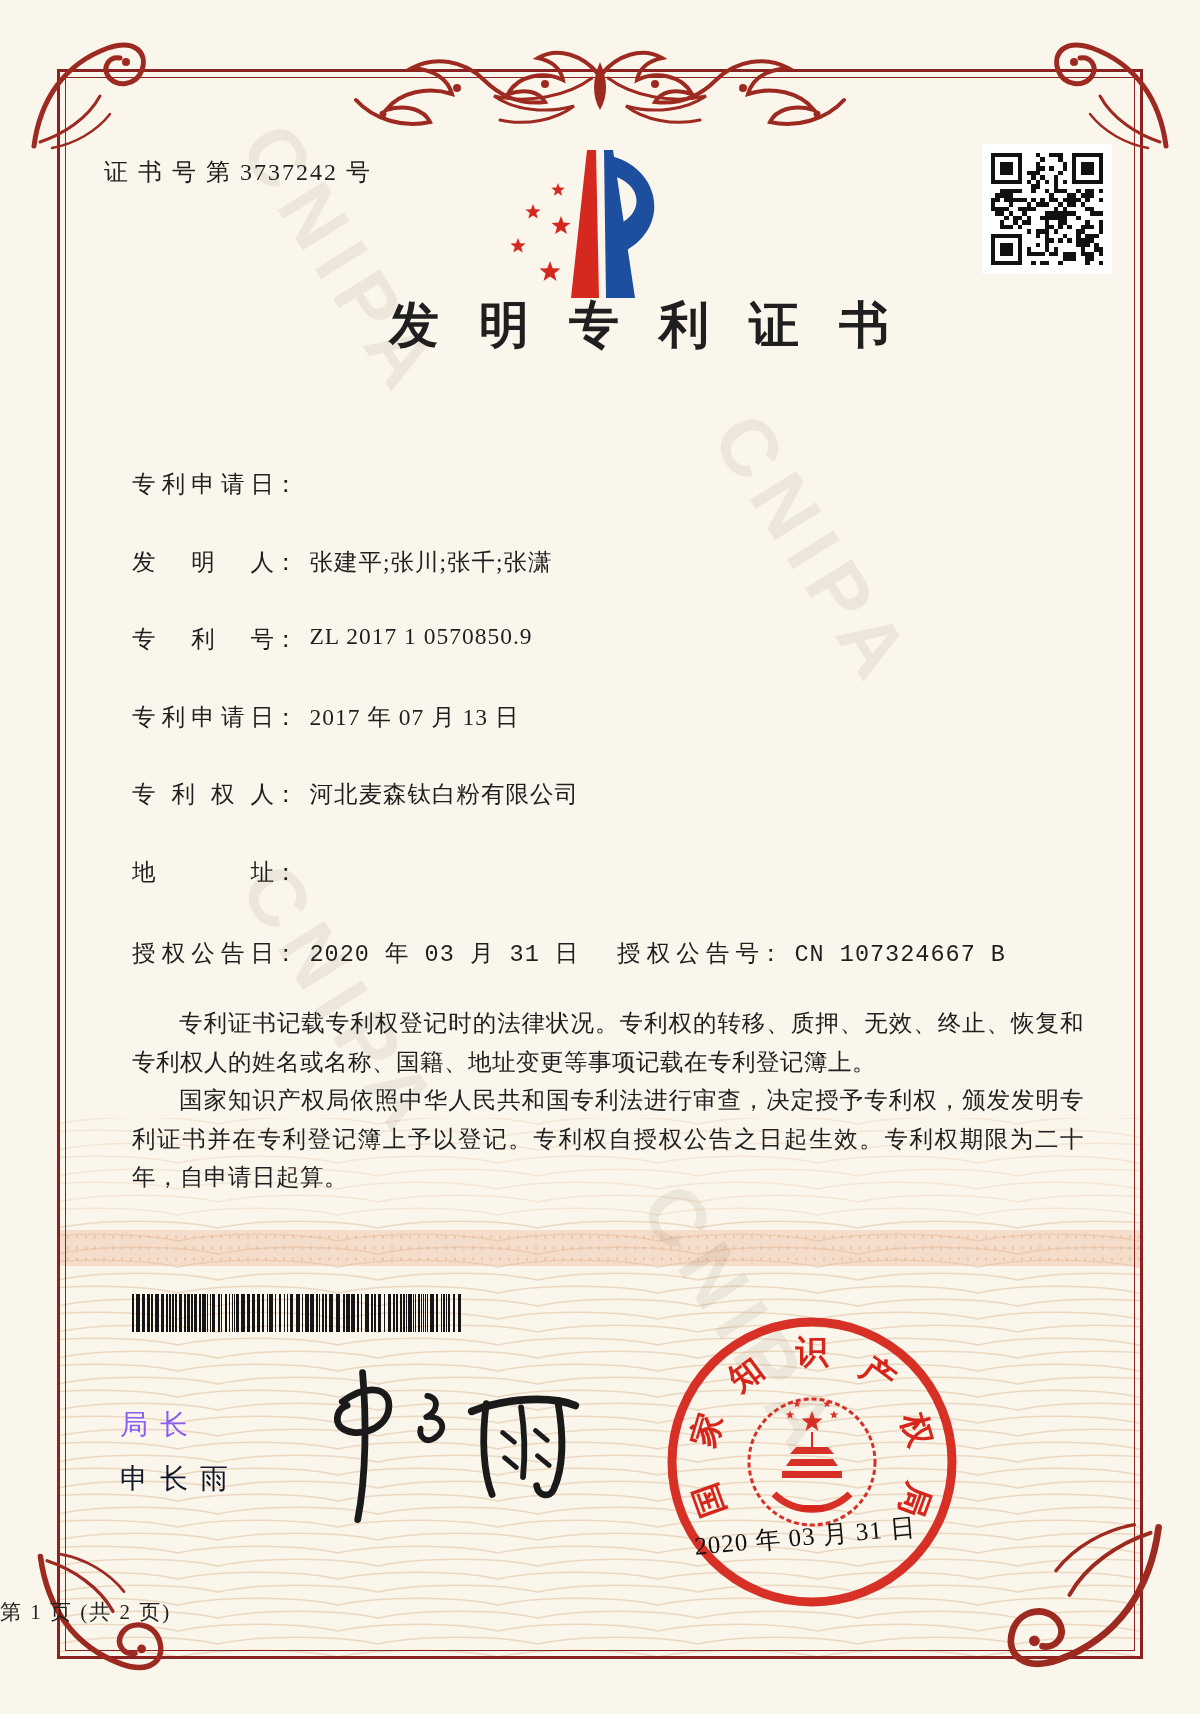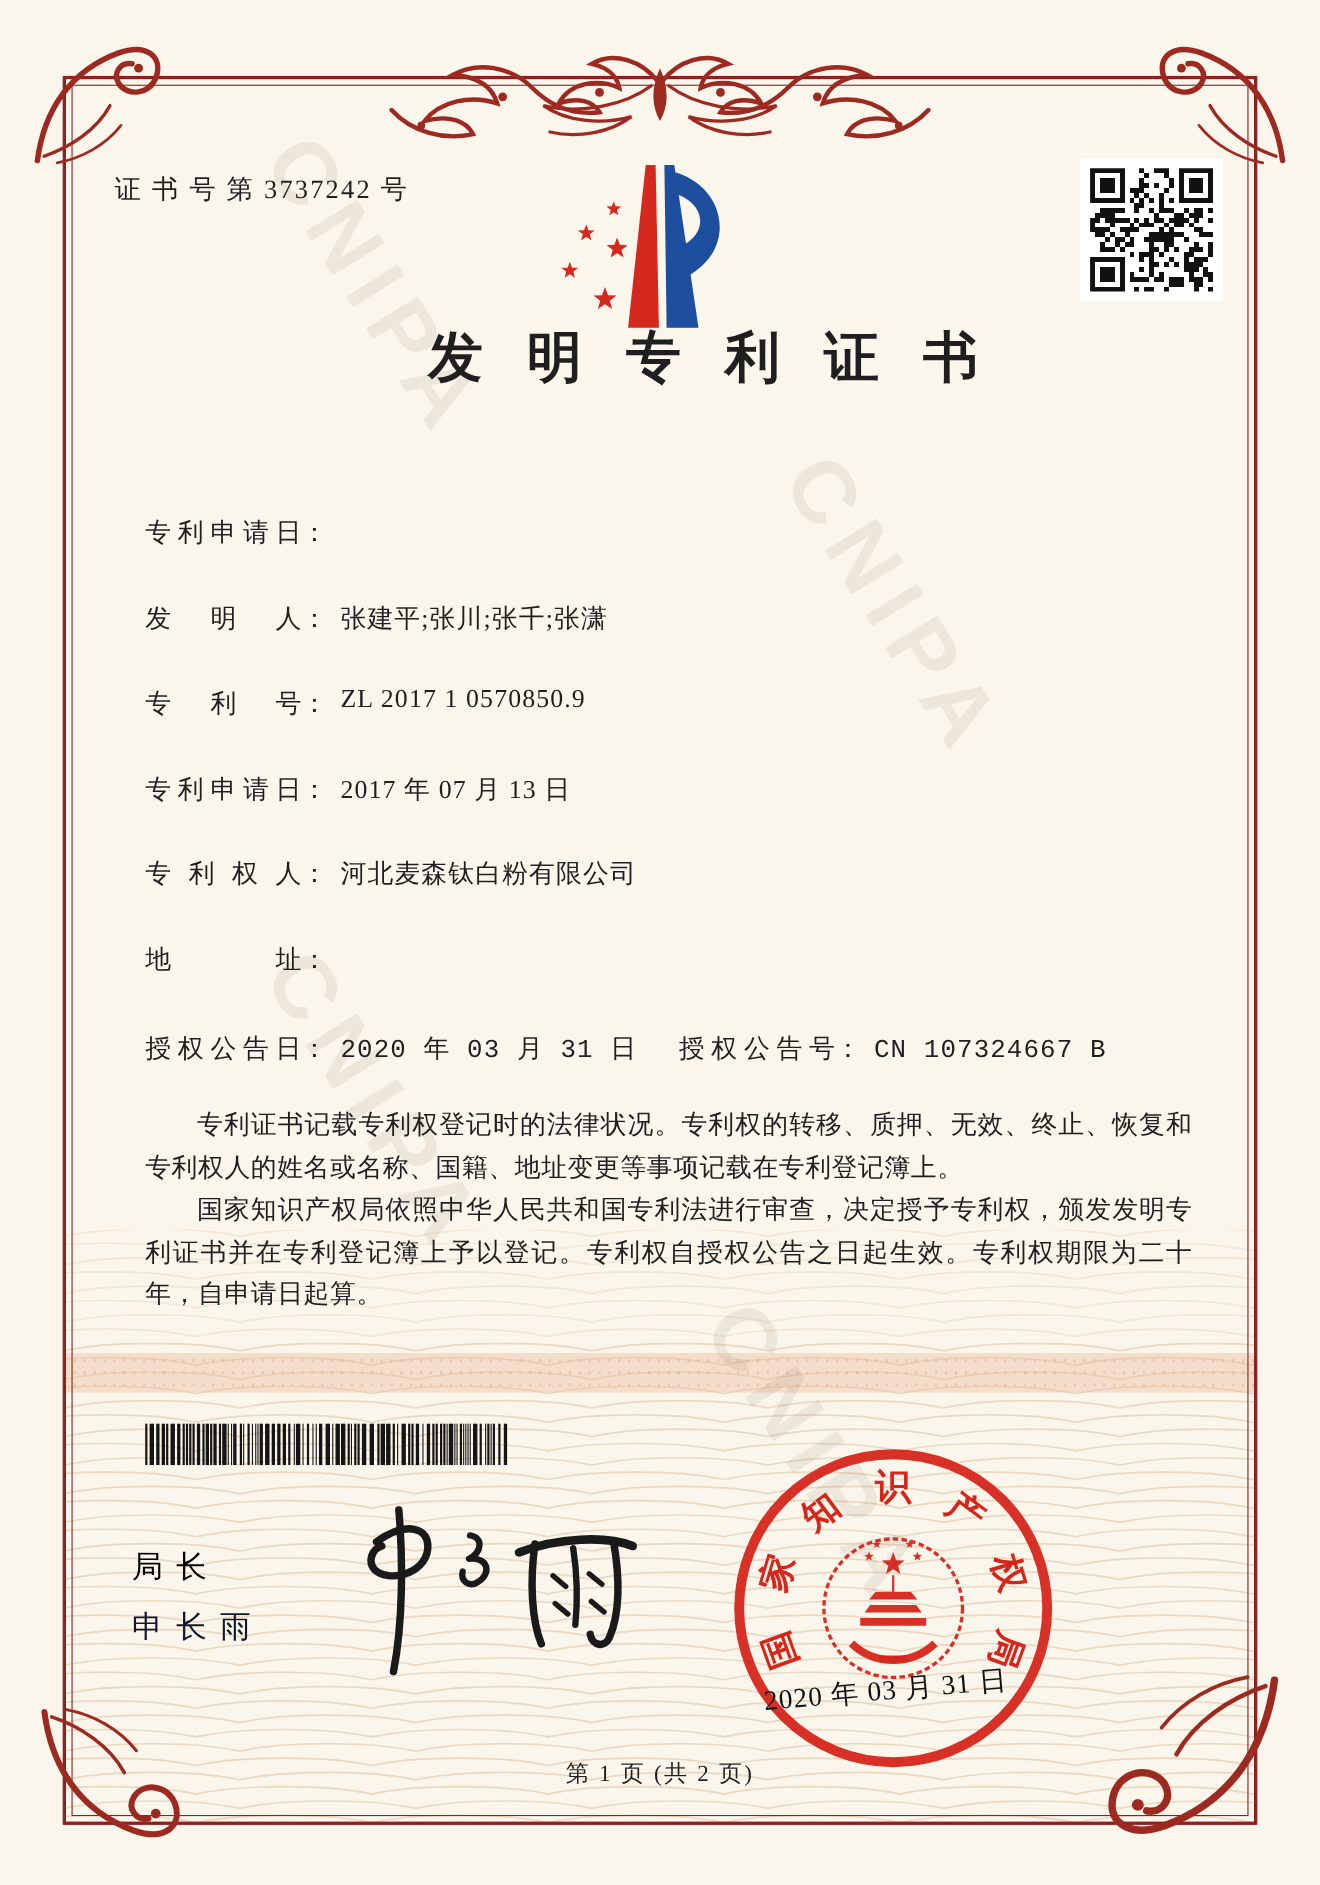--- a/index.html
+++ b/index.html
@@ -25,32 +25,32 @@
   .flabel{display:inline-block;width:142px;text-align:justify;text-align-last:justify;}
   .fcolon{display:inline-block;}
   .fvalue{margin-left:12px;letter-spacing:1px;}
   .grant-row{position:absolute;left:132px;top:937px;width:960px;font-size:23.5px;white-space:nowrap;font-family:Liberation Mono, monospace;}
   .grant-g2{position:absolute;left:438px;top:0;margin-left:47px;}
   .body-text{position:absolute;left:132px;top:1004px;width:952px;font-size:23.5px;
       line-height:38.5px;text-align:justify;letter-spacing:0.5px;}
   .body-text p{margin:0;text-indent:2em;}
   .barcode{position:absolute;left:130px;top:1294px;width:336px;height:38px;}
   .director-label{position:absolute;left:120px;top:1406px;font-size:28px;
-      font-family:"Liberation Sans","DejaVu Sans",sans-serif;letter-spacing:12px;color:#000000;}
+      font-family:"Liberation Sans","DejaVu Sans",sans-serif;letter-spacing:12px;color:#8b5cf6;}
   .director-name{position:absolute;left:120px;top:1460px;font-size:28px;
       font-family:"Liberation Sans","DejaVu Sans",sans-serif;letter-spacing:12px;color:#0f172a;}
   .sig-svg{position:absolute;left:292px;top:1364px;}
   .seal-wrap{position:absolute;left:662px;top:1312px;width:300px;height:300px;}
   .seal-wrap svg{position:absolute;left:0;top:0;}
   .seal-ring-text{position:absolute;left:0;top:0;width:300px;height:300px;}
   .seal-ch{position:absolute;width:40px;height:40px;display:flex;align-items:center;justify-content:center;
       font-size:33px;font-weight:bold;color:#d6261c;font-family:"Liberation Serif",serif;}
   .seal-date{position:absolute;left:694px;top:1520px;font-size:25px;letter-spacing:1px;
       transform:rotate(-5deg);color:#111;white-space:nowrap;}
-  .footer{position:absolute;left:0;top:1598px;width:100%;text-align:center;font-size:21px;letter-spacing:2px;}
+  .footer{position:absolute;left:0;top:1598px;width:100%;font-size:21px;letter-spacing:2px;}
 </style>
 </head>
 <body>
 
 <div class="page">
 
   <svg class="waves-svg" width="1084" height="540" id="waves">
       <rect x="0" y="112" width="1084" height="36" fill="#f0c9b2" opacity="0.55"></rect>
       <path d="M0,6 c 40,-9 120,-9 160,0 c 40,-9 120,-9 160,0 c 40,-9 120,-9 160,0 c 40,-9 120,-9 160,0 c 40,-9 120,-9 160,0 c 40,-9 120,-9 160,0 c 40,-9 120,-9 160,0" fill="none" stroke="#e0c09c" stroke-width="1.5" opacity="0.3"></path>
       <path d="M-40,19 c 40,-9 120,-9 160,0 c 40,-9 120,-9 160,0 c 40,-9 120,-9 160,0 c 40,-9 120,-9 160,0 c 40,-9 120,-9 160,0 c 40,-9 120,-9 160,0 c 40,-9 120,-9 160,0 c 40,-9 120,-9 160,0" fill="none" stroke="#e0c09c" stroke-width="1.5" opacity="0.3"></path>

